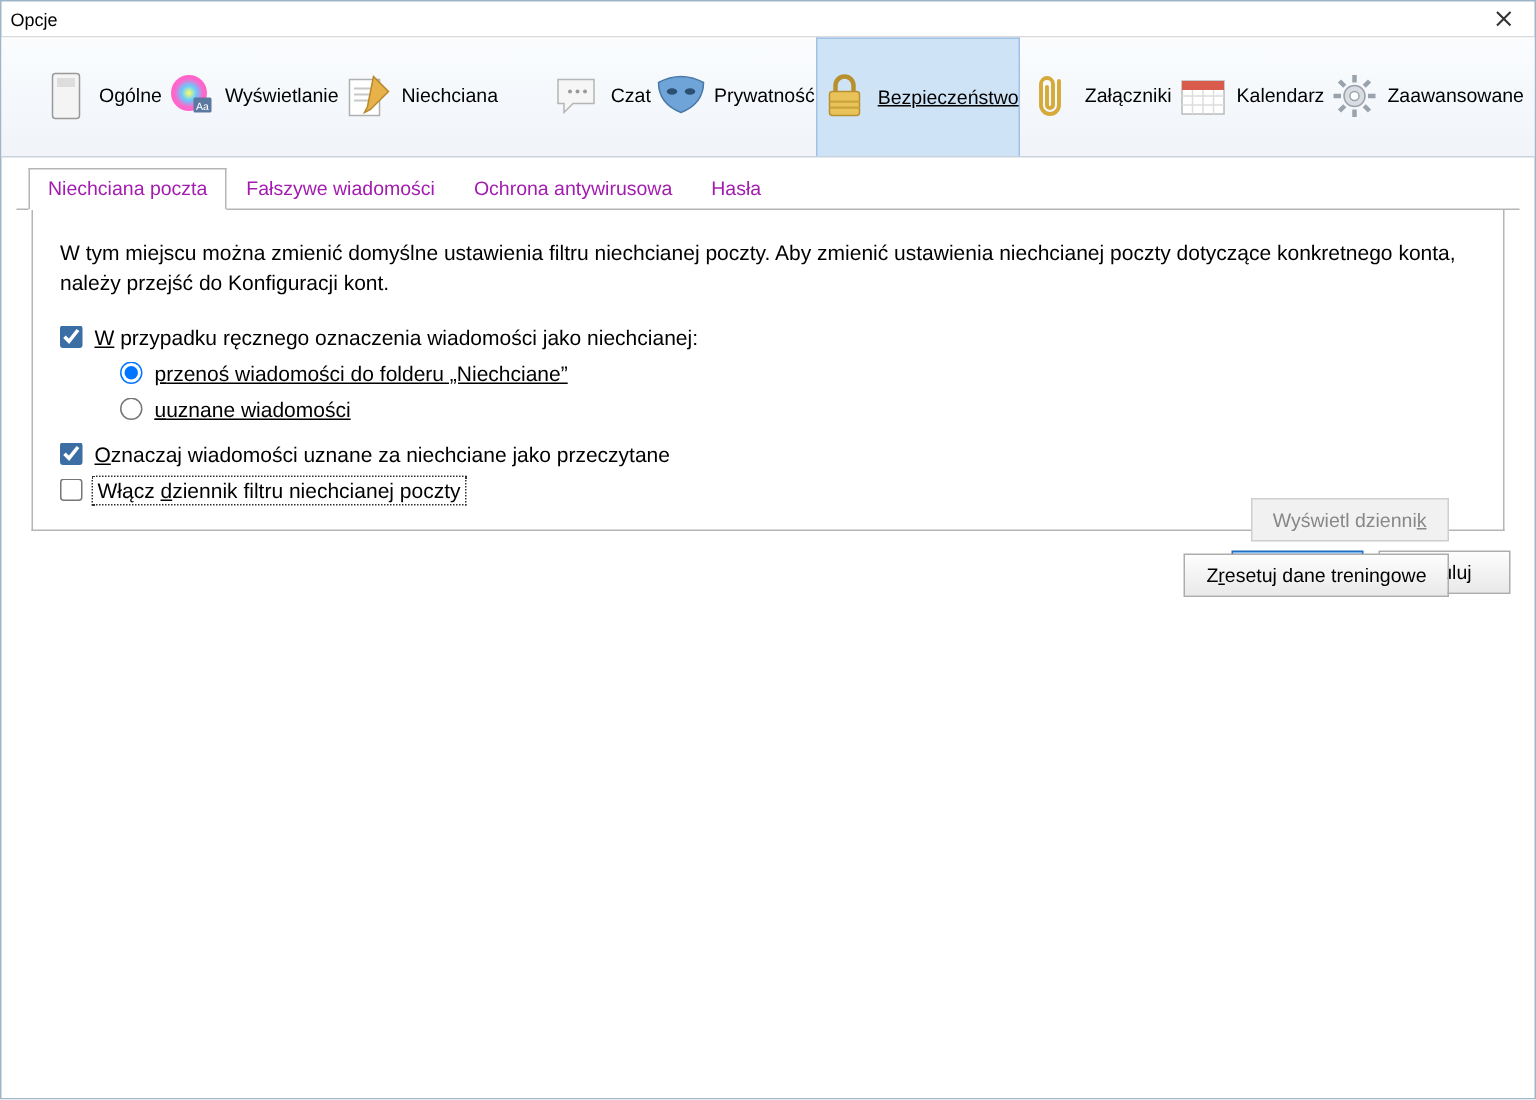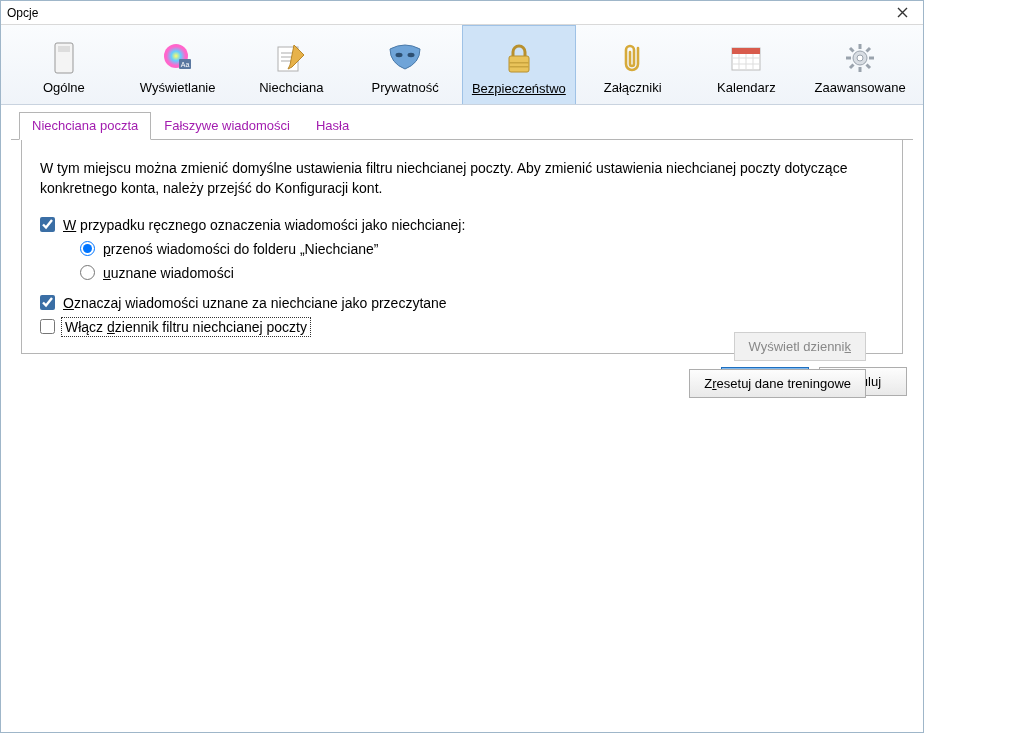--- a/index.html
+++ b/index.html
@@ -6,21 +6,21 @@
   html, body {
     margin: 0; padding: 0;
     width: 1024px; height: 733px;
     font-family: "Segoe UI", Tahoma, sans-serif;
     font-size: 13px;
     background: #fff;
     color: #000;
     overflow: hidden;
   }
   .window {
-    width: 924px; height: 733px;
+    width: 1024px; height: 733px;
     border: 1px solid #9fb6c9;
     background: #fff;
     display: flex;
     flex-direction: column;
   }
   .titlebar {
     height: 24px;
     display: flex;
     align-items: center;
     padding: 0 6px;
@@ -38,21 +38,21 @@
     display: flex;
     align-items: stretch;
     background: linear-gradient(#fafcfe, #f0f4f9);
     border-bottom: 1px solid #c9d3df;
     height: 80px;
     padding: 0 6px;
   }
   .toolbar .tbtn {
     flex: 1;
     display: flex;
-    flex-direction: column;
+    flex-direction: row;
     align-items: center;
     justify-content: flex-end;
     padding: 6px 0 8px 0;
     gap: 4px;
     cursor: default;
   }
   .toolbar .tbtn.selected {
     background: #cfe3f7;
     border: 1px solid #9fc2e6;
     border-bottom: none;
@@ -98,21 +98,21 @@
     margin: 0 10px 0 10px;
     padding: 18px 18px 10px 18px;
     background: #fff;
     position: relative;
   }
   .tabs-wrap { margin: 6px 10px 0 10px; }
 
   .desc { font-size: 14px; line-height: 1.45; margin-bottom: 18px; max-width: 940px; }
 
   .checkrow { display:flex; align-items:center; gap:8px; margin: 8px 0; font-size:14px; }
-  .radio-group { margin-left: 40px; }
+  .radio-group { margin-left: 40px; text-decoration: underline; }
   .radiorow { display:flex; align-items:center; gap:8px; margin: 8px 0; font-size:14px; }
 
   input[type=checkbox], input[type=radio] {
     width: 15px; height: 15px;
     margin: 0;
   }
   input[type=checkbox] { accent-color: #3a6ea5; }
 
   .focus-outline {
     outline: 1px dotted #333;
@@ -209,20 +209,31 @@
         <svg width="34" height="34" viewBox="0 0 34 34">
             <rect x="4" y="6" width="20" height="24" fill="#fff" stroke="#b0b0b0"></rect>
             <path d="M7 12h14M7 16h14M7 20h10" stroke="#c8c8c8" stroke-width="1.3"></path>
             <path d="M20 4 L30 14 L18 26 L14 28 L16 24 Z" fill="#e7b24a" stroke="#b8872a"></path>
           </svg>
       </span>
       <span class="tlabel">Niechciana</span>
     </div>
     <div class="tbtn">
       <span class="ticon">
+        <svg width="34" height="30" viewBox="0 0 34 30">
+            <path d="M4 4h24v16H14l-6 6v-6H4z" fill="#f6f6f6" stroke="#b5b5b5"></path>
+            <circle cx="12" cy="12" r="1.3" fill="#999"></circle>
+            <circle cx="17" cy="12" r="1.3" fill="#999"></circle>
+            <circle cx="22" cy="12" r="1.3" fill="#999"></circle>
+          </svg>
+      </span>
+      <span class="tlabel">Czat</span>
+    </div>
+    <div class="tbtn">
+      <span class="ticon">
         <svg width="36" height="30" viewBox="0 0 36 30">
             <path d="M3 6 Q18 -2 33 6 Q33 20 18 26 Q3 20 3 6 Z" fill="#6fa4d8" stroke="#4a79a8"></path>
             <ellipse cx="12" cy="12" rx="3.5" ry="2.2" fill="#2d4f72"></ellipse>
             <ellipse cx="24" cy="12" rx="3.5" ry="2.2" fill="#2d4f72"></ellipse>
           </svg>
       </span>
       <span class="tlabel">Prywatność</span>
     </div>
     <div class="tbtn selected">
       <span class="ticon">
@@ -264,20 +275,21 @@
           </svg>
       </span>
       <span class="tlabel">Zaawansowane</span>
     </div>
   </div>
 
   <div class="tabs-wrap">
     <div class="tabs-row">
       <div class="tab active"><span>Niechciana poczta</span></div>
       <div class="tab"><span>Fałszywe wiadomości</span></div>
+      <div class="tab"><span>Ochrona antywirusowa</span></div>
       <div class="tab"><span>Hasła</span></div>
     </div>
 
     <div class="panel">
       <div class="desc">W tym miejscu można zmienić domyślne ustawienia filtru niechcianej poczty. Aby zmienić ustawienia niechcianej poczty dotyczące konkretnego konta, należy przejść do Konfiguracji kont.</div>
 
       <div class="checkrow">
         <input type="checkbox" checked="" style="">
         <label><span class="u">W</span><span> przypadku ręcznego oznaczenia wiadomości jako niechcianej:</span></label>
       </div>

